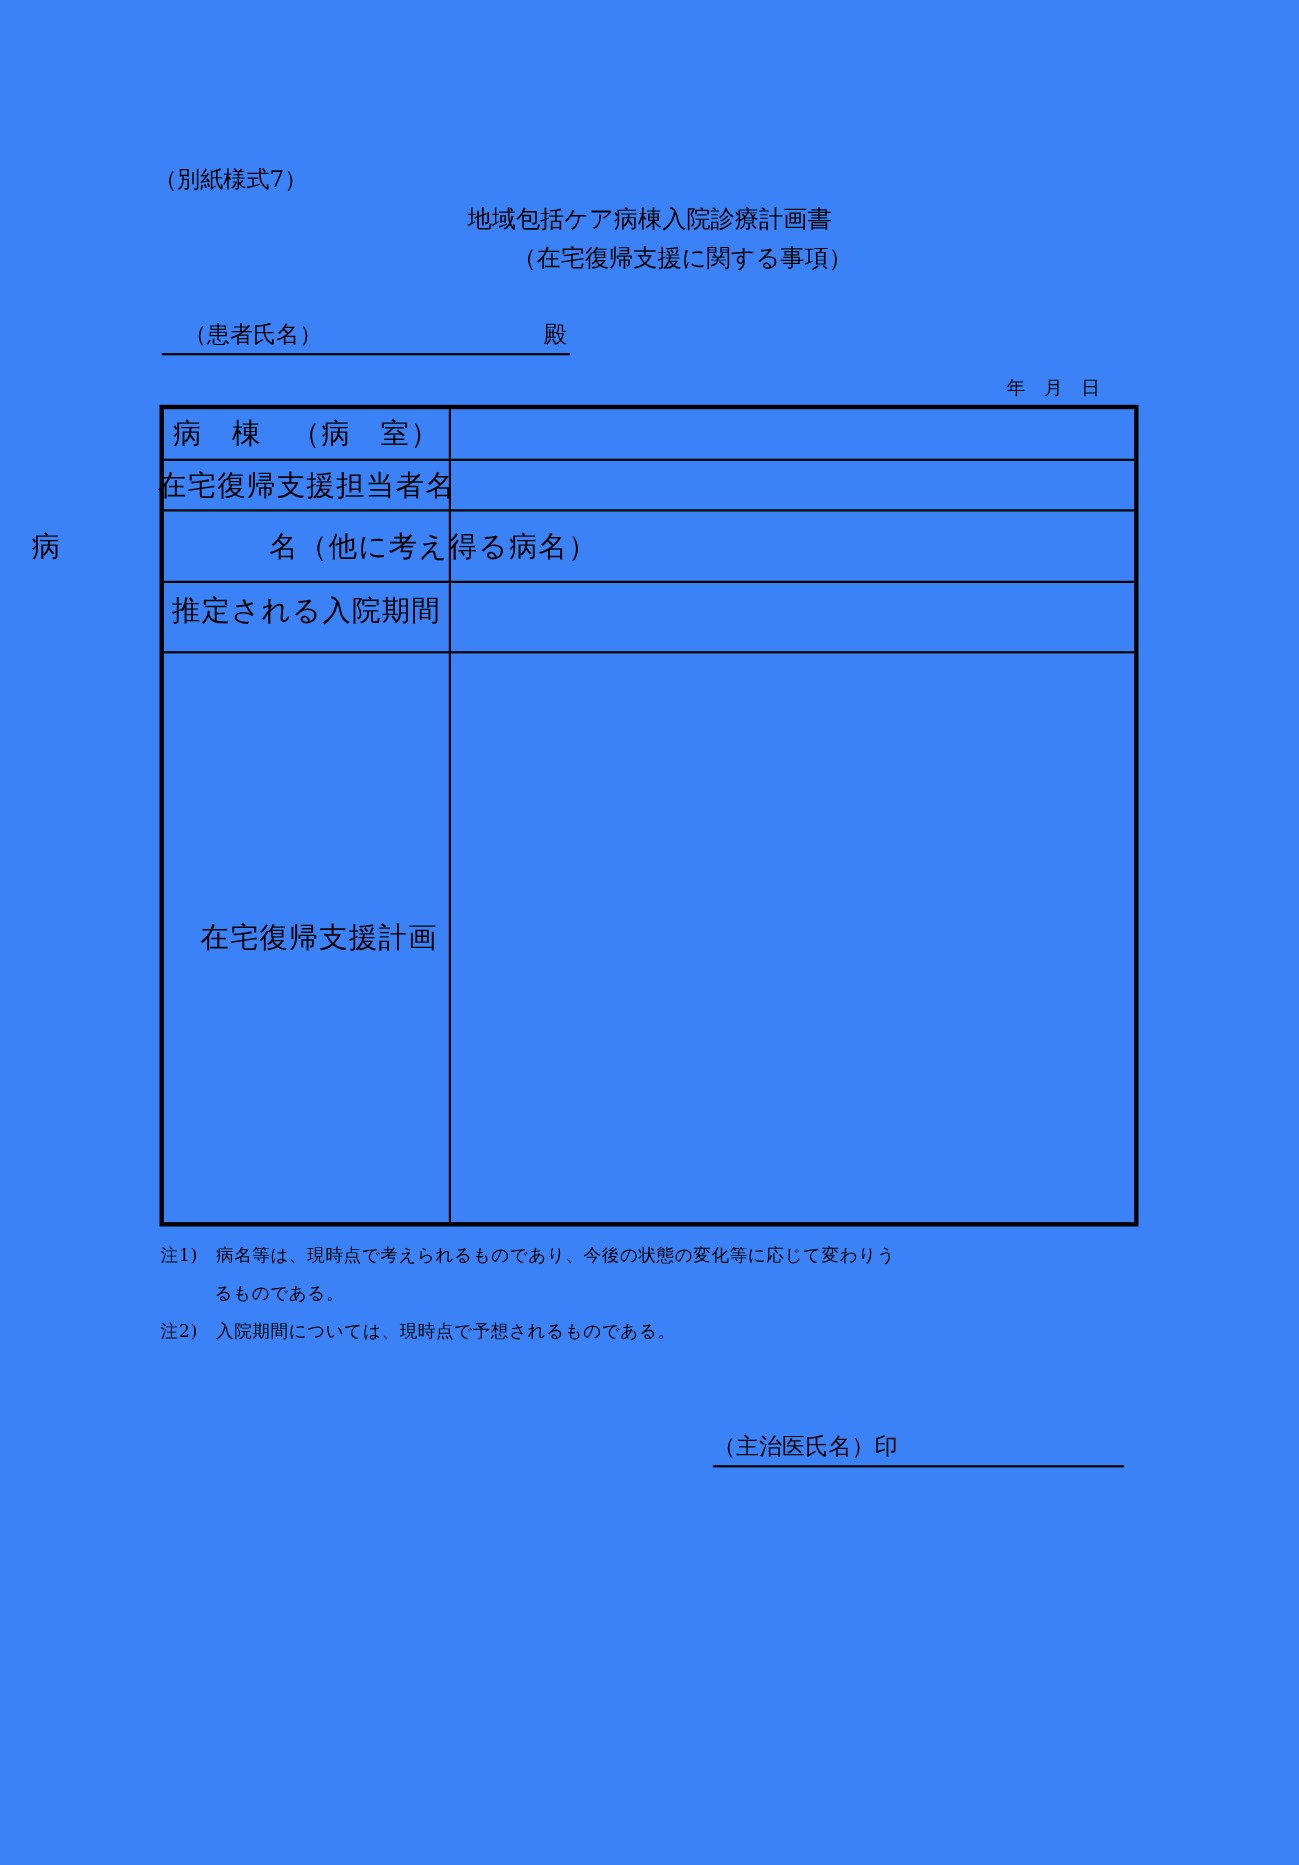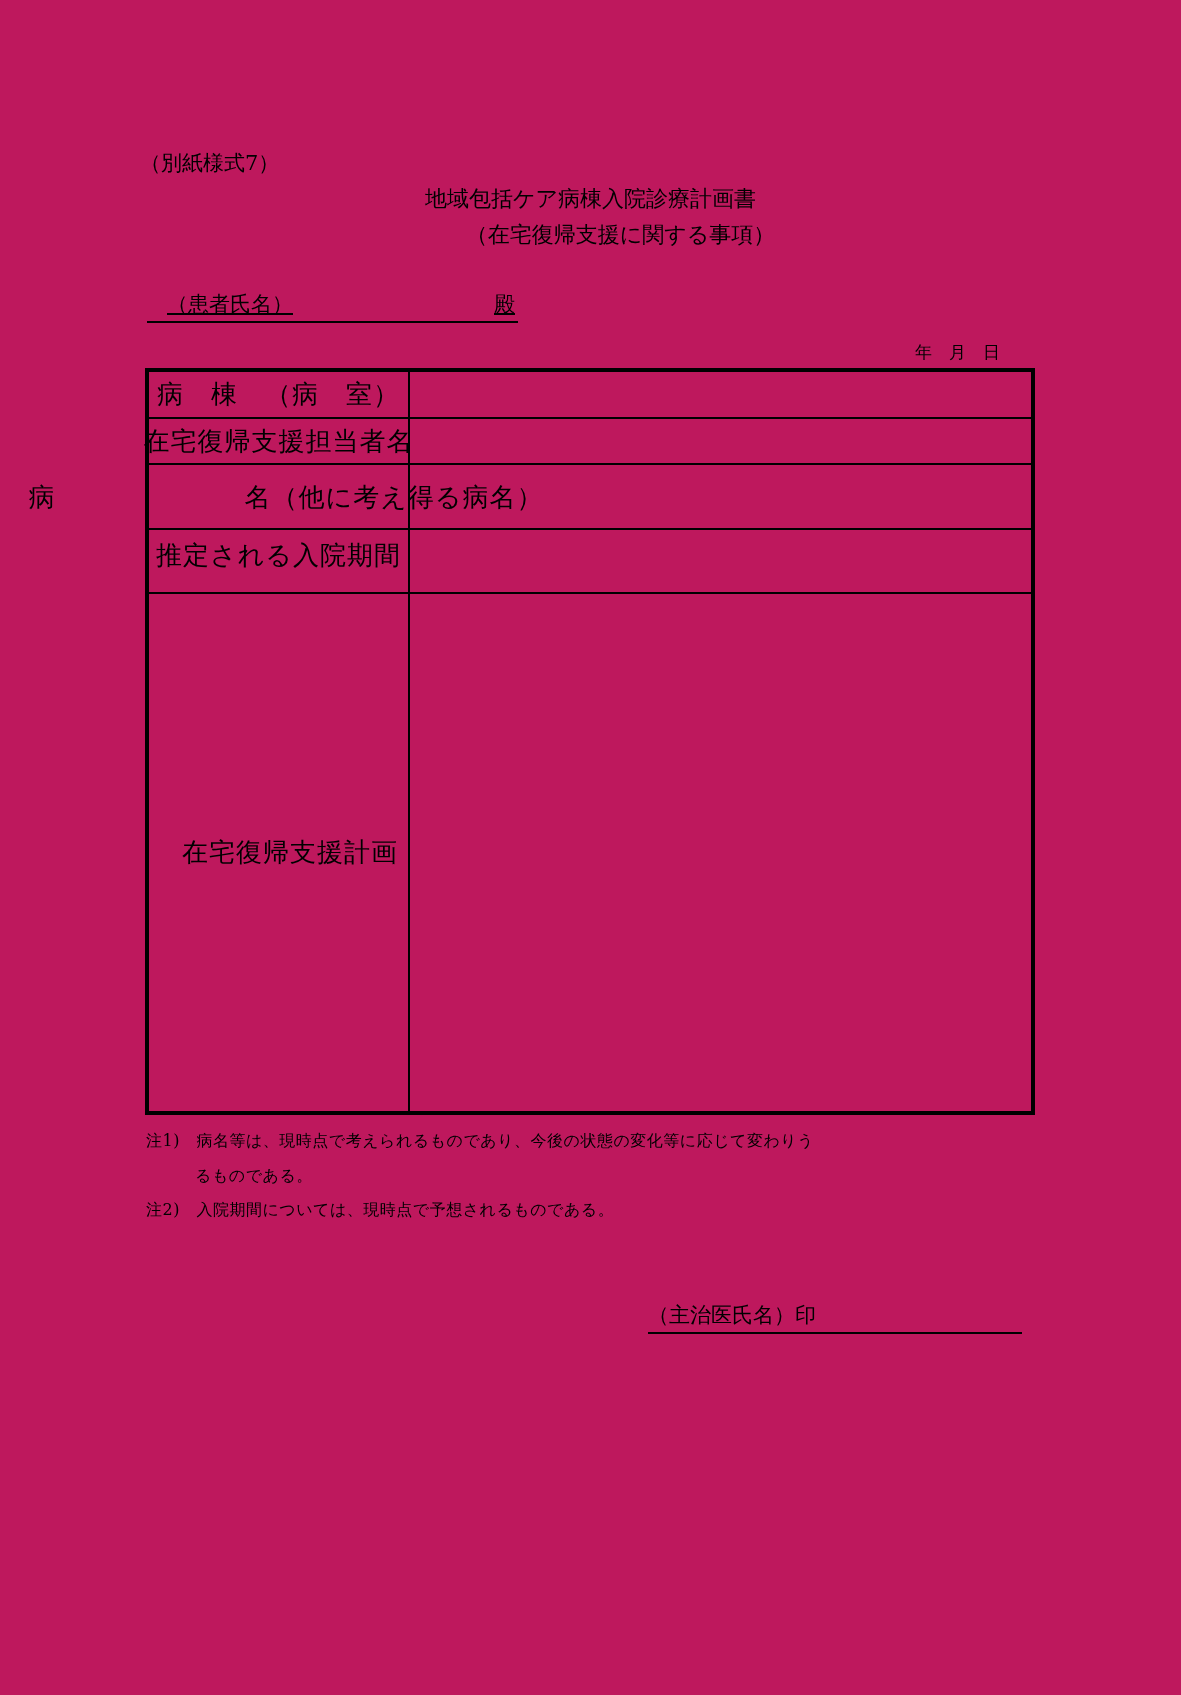--- a/index.html
+++ b/index.html
@@ -1,35 +1,35 @@
 <!DOCTYPE html>
 <html><head>
 <meta charset="utf-8">
 <style>
   html, body { margin: 0; padding: 0; background: #ffffff; }
   .page {
     position: relative;
     width: 1181px;
     height: 1695px;
-    background: #be185d;
+    background: #3b82f6;
     color: #000000;
     font-family: "DejaVu Serif", "Liberation Serif", serif;
     overflow: hidden;
   }
   .abs { position: absolute; white-space: pre; }
 
   .form-number { left: 140px; top: 149px; font-size: 21px; }
   .doc-title   { left: 0; top: 184px; width: 1181px; text-align: center; font-size: 22px; white-space: pre; }
   .doc-subtitle{ left: 0; top: 220px; width: 1181px; text-align: center; font-size: 22px; white-space: pre; margin-left: 30px; }
 
   .patient-line {
     position: absolute; left: 147px; top: 290px; width: 371px;
     border-bottom: 2px solid #000; box-sizing: border-box;
     display: flex; justify-content: space-between; align-items: flex-end;
-    padding: 0 3px 3px 20px; font-size: 21px; text-decoration: underline;
+    padding: 0 3px 3px 20px; font-size: 21px;
   }
   .date-line { left: 915px; top: 341px; font-size: 17px; }
 
   .form-table {
     position: absolute; left: 145px; top: 368px; width: 890px; height: 747px;
     border: 4px solid #000; box-sizing: border-box;
     display: grid;
     grid-template-columns: 261px 1fr;
     grid-template-rows: 47px 46px 65px 64px 1fr;
     font-size: 26px; letter-spacing: 1px;

